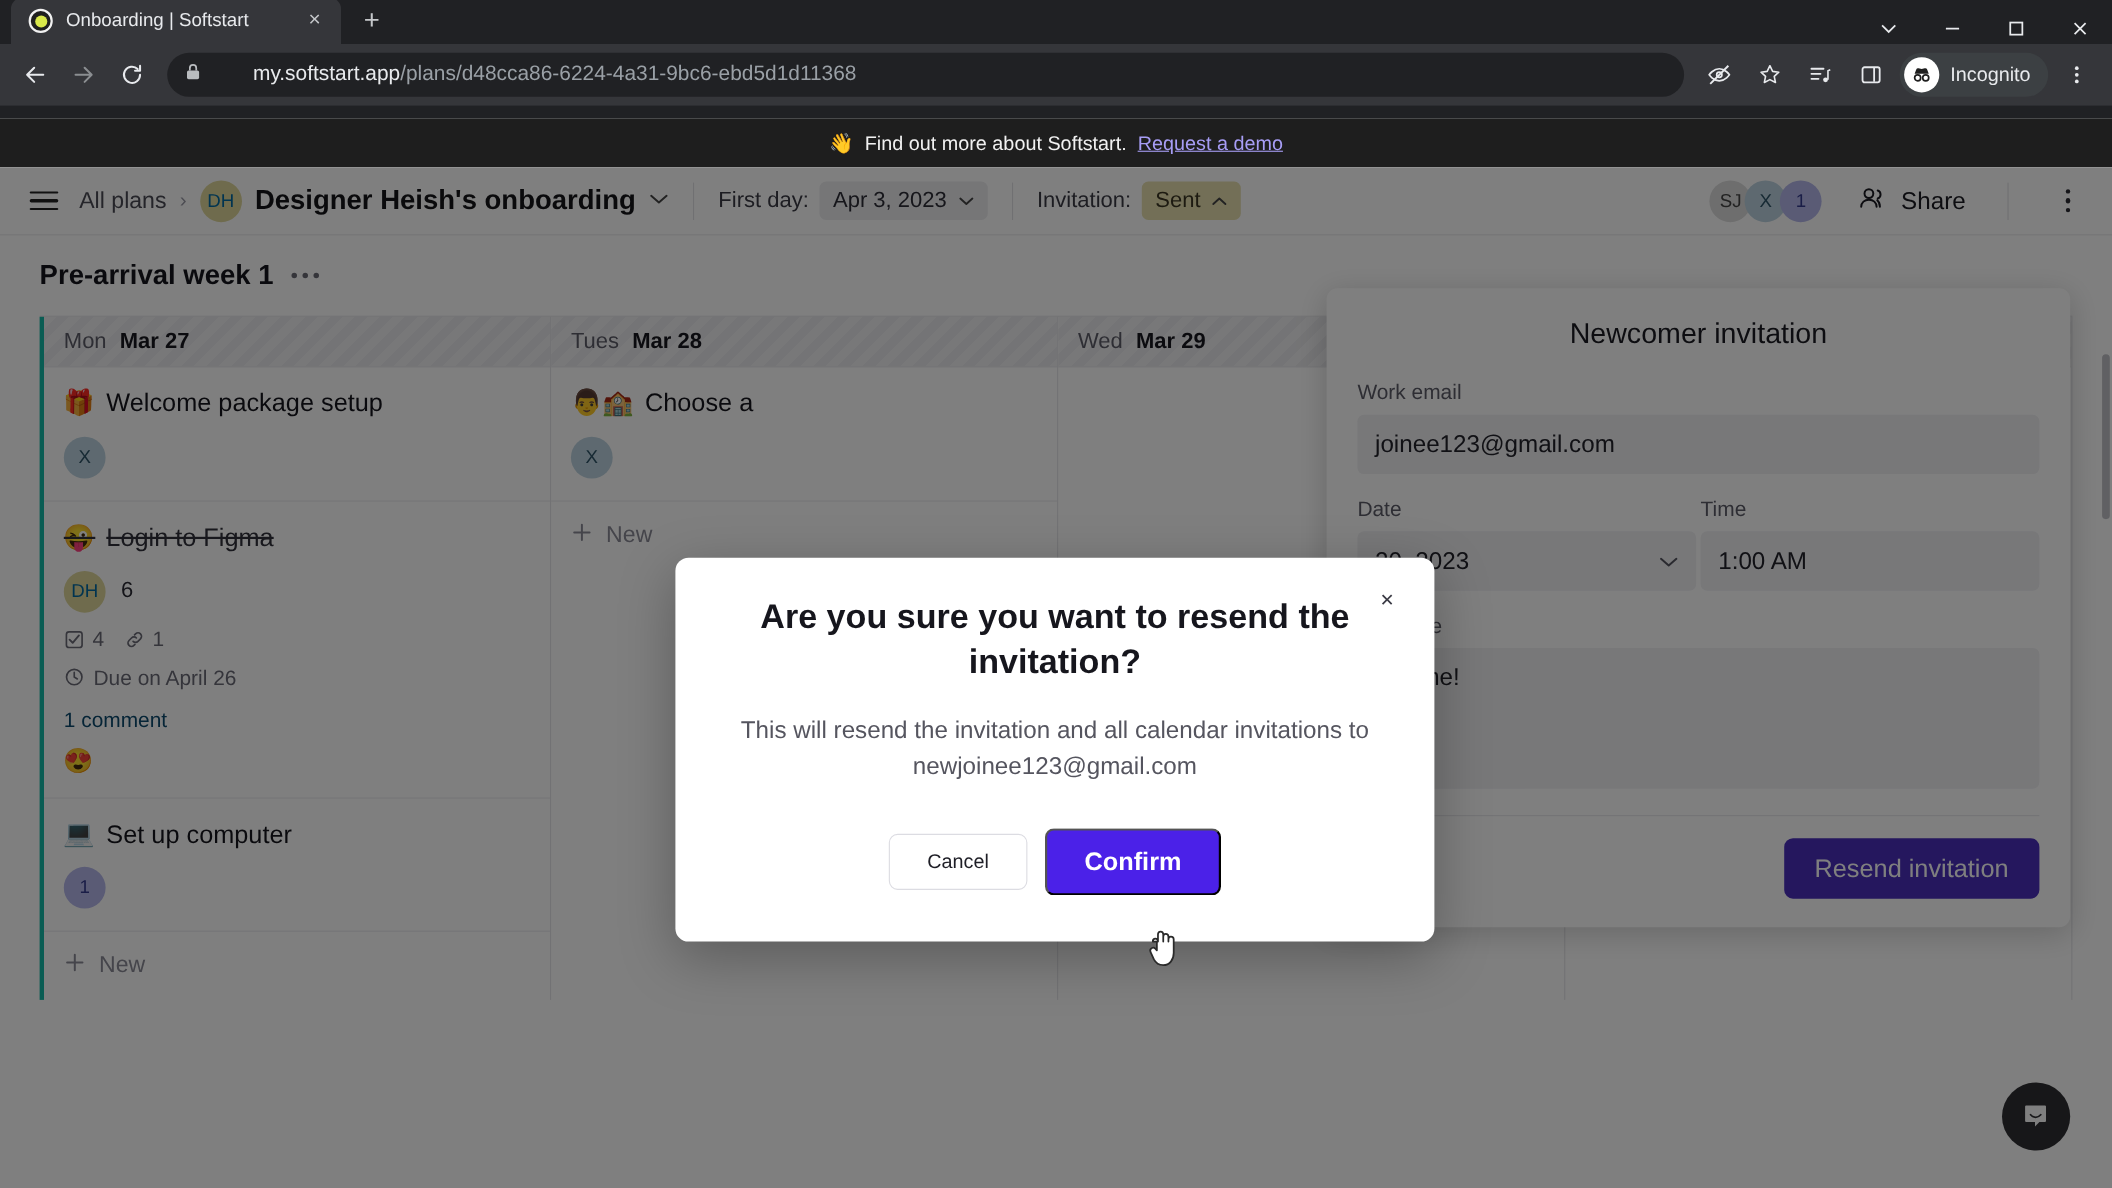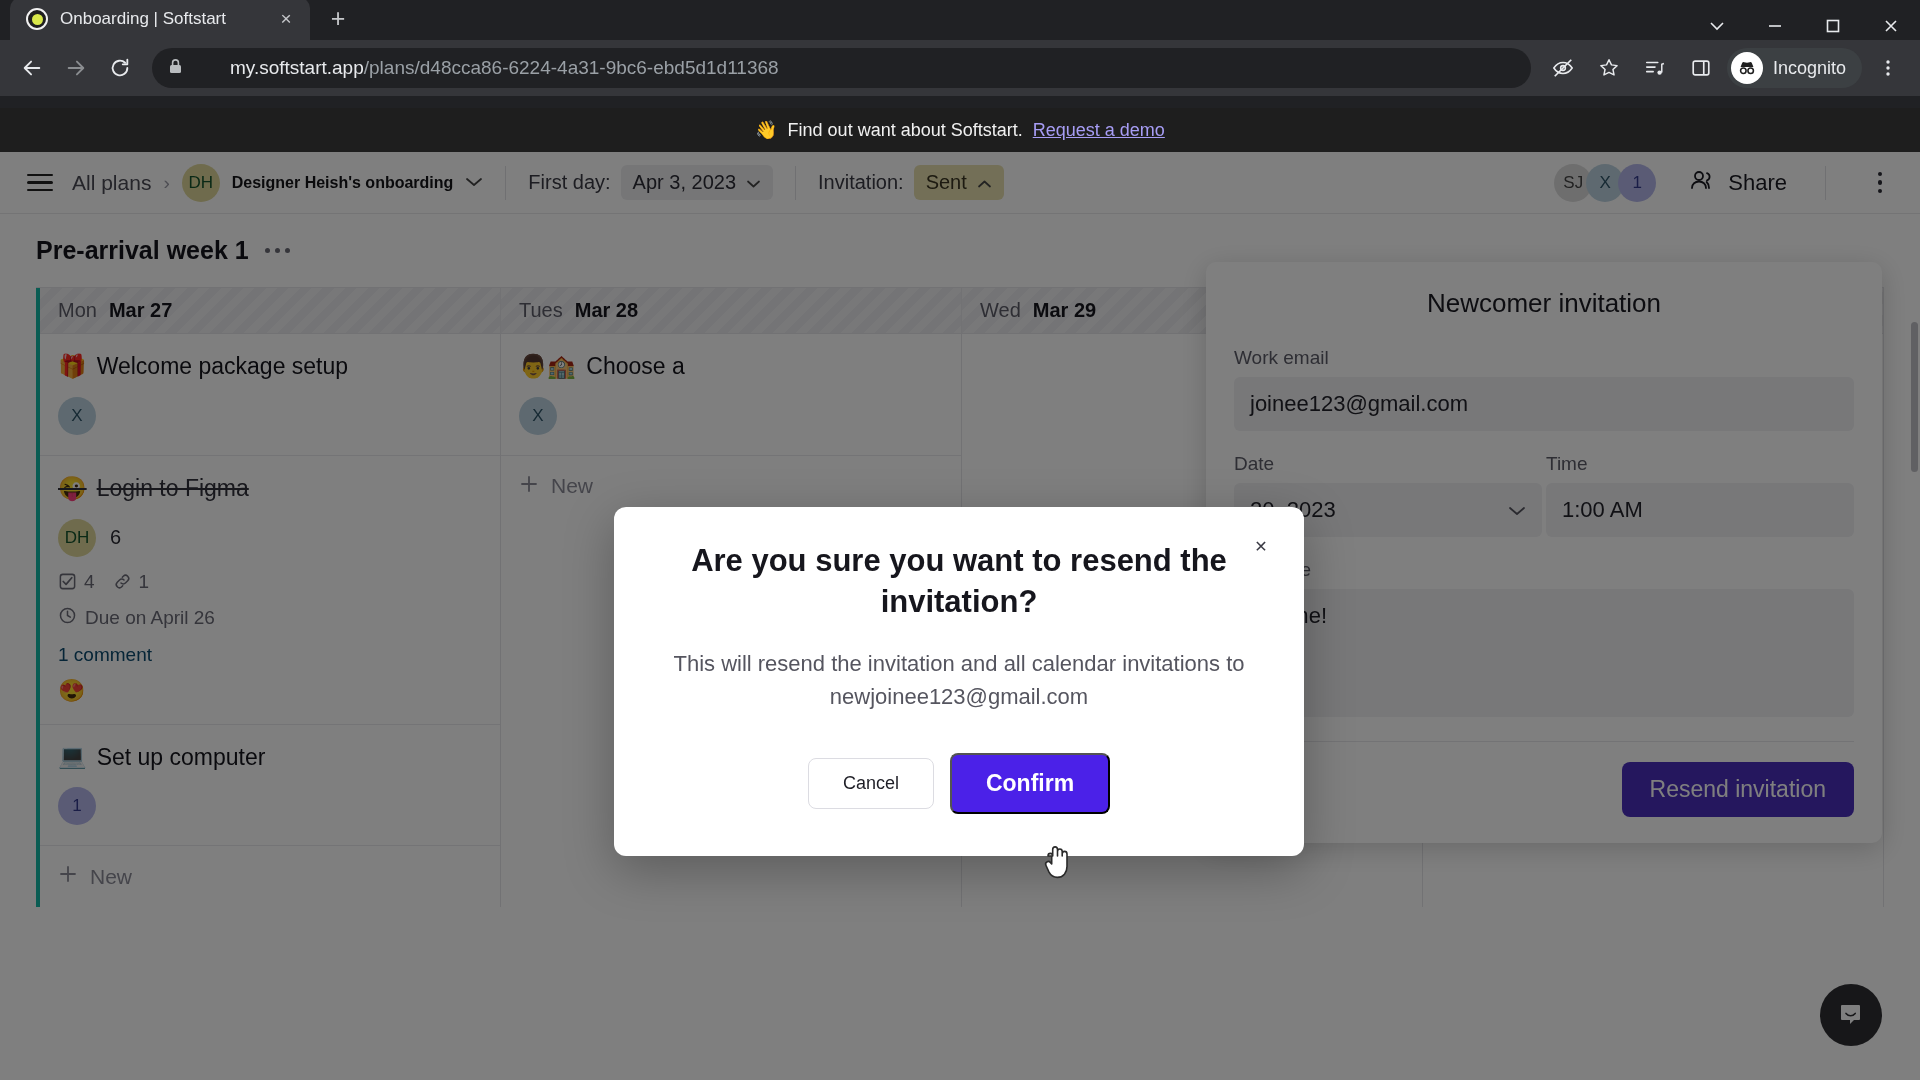--- a/index.html
+++ b/index.html
@@ -78,25 +78,25 @@
     border-bottom: 1px solid #e8e8ea; position: relative;
   }
   .hamburger { width: 44px; height: 44px; display:flex; flex-direction: column; justify-content:center; align-items:center; gap:5px; }
   .hamburger span { display:block; width: 26px; height: 2.5px; background:#222; border-radius: 2px; }
   .crumb { font-size: 21px; color: #4a4a55; margin-left: 10px; }
   .crumb-sep { margin: 0 12px; color: #9a9aa5; font-size: 19px; }
   .av {
     width: 38px; height: 38px; border-radius: 50%; display:flex; align-items:center; justify-content:center;
     font-size: 17px; font-weight: 500; flex: 0 0 auto;
   }
-  .av.dh { background: #ded79a; color: #14532d; }
+  .av.dh { background: #ded79a; color: #0369a1; }
   .av.sj { background: #dcdcdc; color: #444; }
   .av.x  { background: #bdd3e0; color: #2e5468; }
   .av.one{ background: #b4b7ea; color: #343a8e; }
-  .plan-title { font-size: 16px; font-weight: 700; color: #141418; margin-left: 12px; }
+  .plan-title { font-size: 25px; font-weight: 700; color: #141418; margin-left: 12px; }
   .chev { margin-left: 12px; color:#555; font-size: 15px; }
   .divider-v { width: 1px; height: 34px; background: #e0e0e4; margin: 0 22px; }
   .meta-label { font-size: 20px; color: #3a3a44; }
   .pill-gray { background:#ececef; border-radius: 6px; padding: 6px 12px; font-size:20px; color:#2d2d36;
                display:flex; align-items:center; gap:10px; margin-left: 10px;}
   .pill-yellow { background:#e6dfae; border-radius: 6px; padding: 6px 12px; font-size:20px; color:#3a3522;
                display:flex; align-items:center; gap:10px; margin-left: 10px;}
   .head-right { margin-left:auto; display:flex; align-items:center; gap: 0; }
   .av-stack { display:flex; align-items:center; }
   .av-stack .av { margin-left: -6px; }
@@ -304,21 +304,21 @@
             <circle cx="10" cy="16" r="1.7" fill="#e8eaed"></circle>
           </svg>
       </div>
     </div>
   </div>
 
   <div class="viewport">
 
     <div class="promo-bar">
       <span>👋</span>
-      <span>Find out want about Softstart.</span>
+      <span>Find out more about Softstart.</span>
       <a href="#">Request a demo</a>
     </div>
 
     <div class="app app-dim">
 
       <div class="apphead">
         <div class="hamburger">
             <span></span>
             <span></span>
             <span></span>

